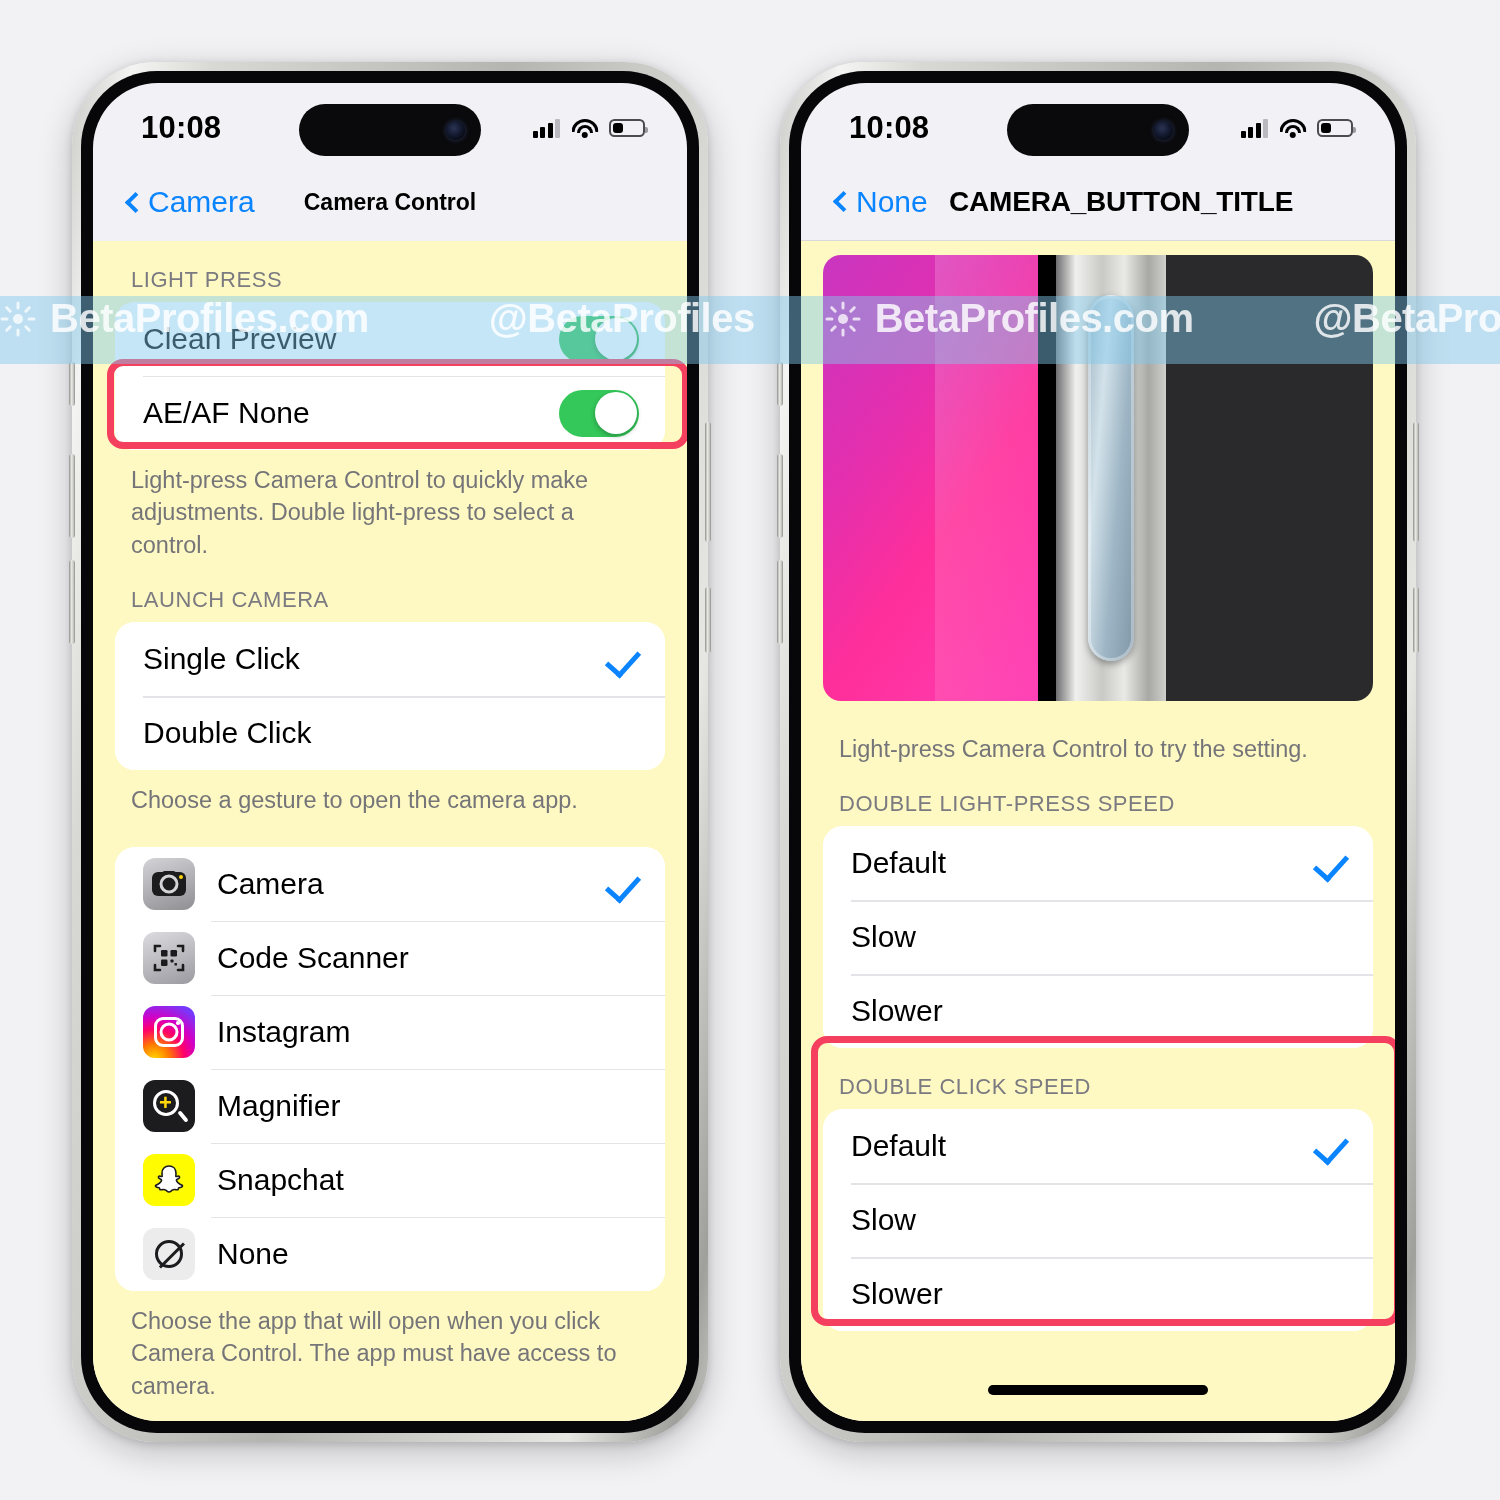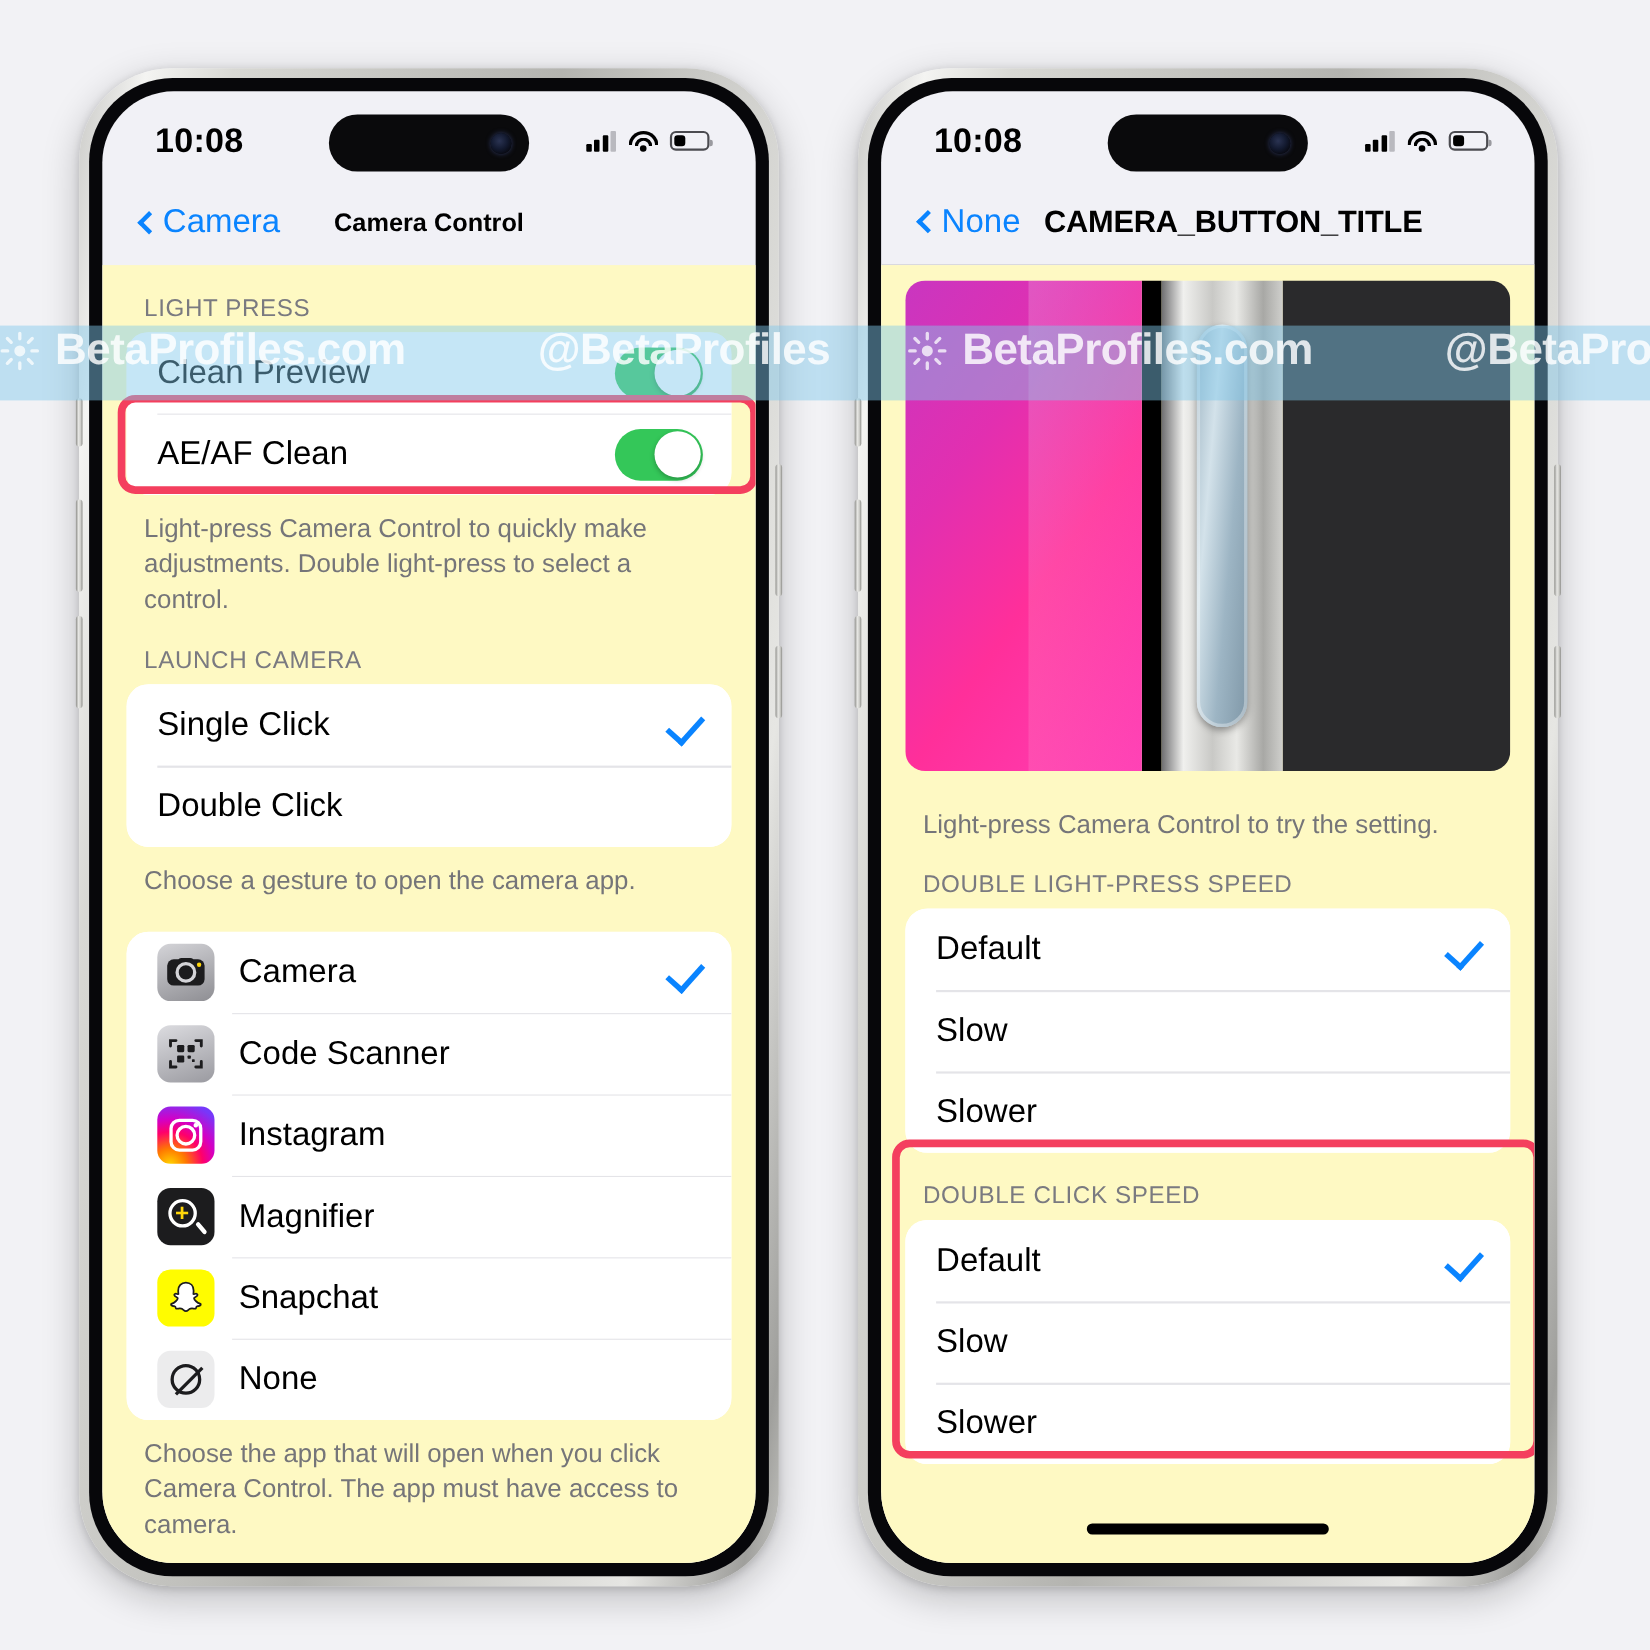--- a/index.html
+++ b/index.html
@@ -225,21 +225,21 @@
 
           <div class="section-header">LIGHT PRESS</div>
           <div class="group">
             <div class="row">
               <div class="row-label">Clean Preview</div>
               <div class="toggle">
                   <div class="knob"></div>
                 </div>
             </div>
             <div class="row">
-              <div class="row-label">AE/AF Clean</div>
+              <div class="row-label">AE/AF None</div>
               <div class="toggle">
                   <div class="knob"></div>
                 </div>
             </div>
           </div>
           <div class="hl" style="left:14px; top:118px; width:582px; height:90px;"></div>
           <div class="footnote">Light-press Camera Control to quickly make adjustments. Double light-press to select a control.</div>
 
           <div class="section-header">LAUNCH CAMERA</div>
           <div class="group">

